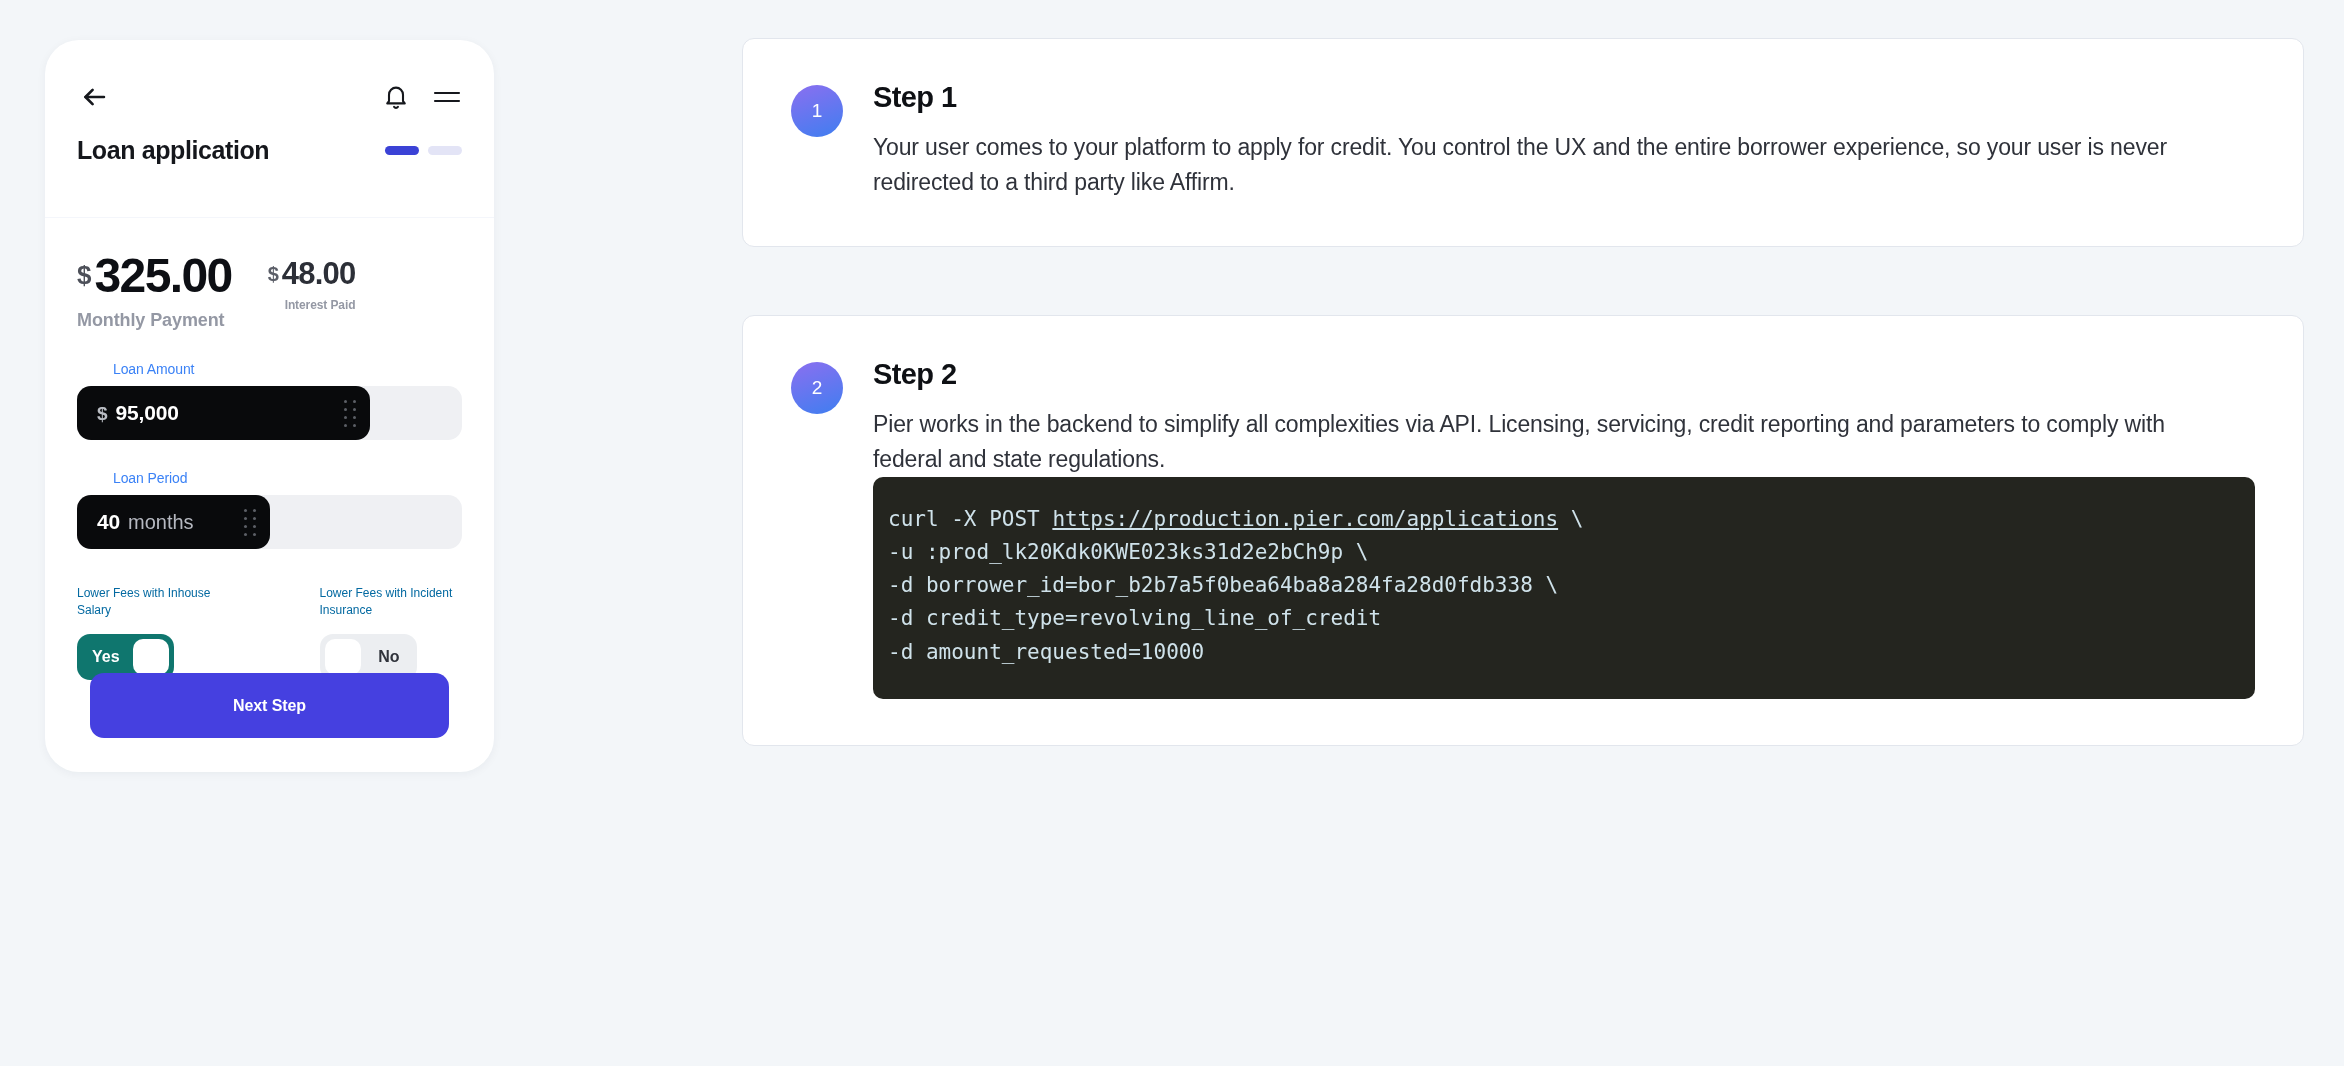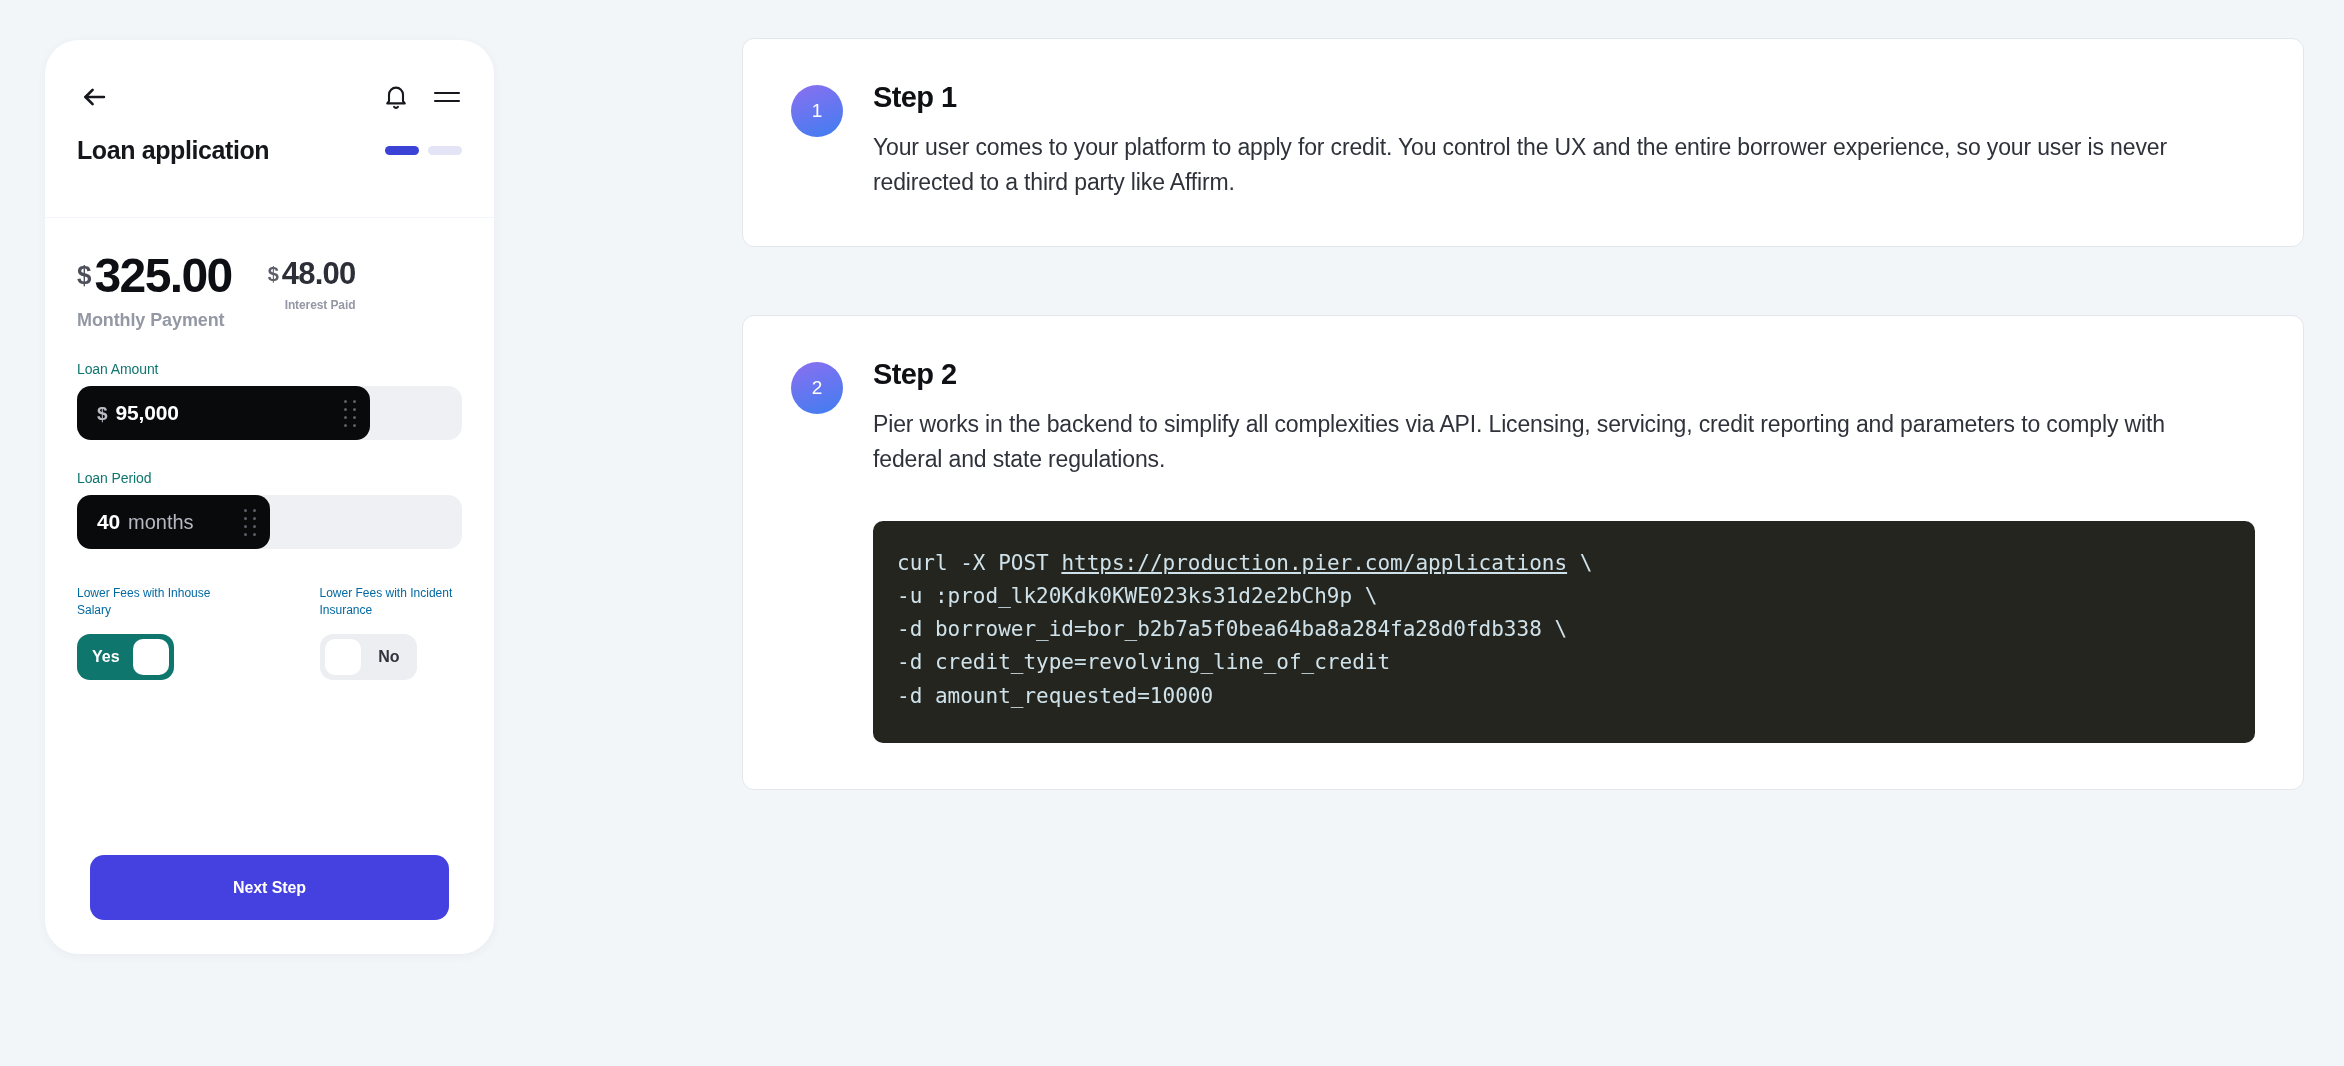--- a/index.html
+++ b/index.html
@@ -8,21 +8,21 @@
     background: #f3f6f9;
     font-family: "Liberation Sans", sans-serif;
     overflow: hidden;
   }
   .page { position: relative; width: 2344px; height: 1066px; }
 
   
   .phone {
     position: absolute;
     left: 45px; top: 40px;
-    width: 449px; height: 914px;
+    width: 449px; height: 732px;
     background: #ffffff;
     border-radius: 34px;
     box-shadow: 0 2px 10px rgba(20,30,60,.05);
     overflow: hidden;
   }
   .phone-statusbar { height: 22px; }
   .phone-topbar {
     display: flex; align-items: center; justify-content: space-between;
     padding: 18px 32px 0 32px;
   }
@@ -65,22 +65,22 @@
   .amount-sub {
     font-size: 18px; font-weight: 700; color: #9498a4;
     margin-top: 10px; letter-spacing: -0.1px;
   }
   .amount-block.secondary { margin-top: 6px; margin-left: 8px; }
   .amount-block.secondary .cur { font-size: 20px; color: #5b5e68; margin-top: 6px; }
   .amount-block.secondary .val { font-size: 31px; color: #2c2f37; letter-spacing: -0.8px; }
   .amount-block.secondary .amount-sub { font-size: 12px; text-align: right; margin-top: 9px; }
 
   .field-label {
-    font-size: 14px; color: #0f766e; font-weight: 500;
-    margin-top: 30px; margin-bottom: 9px; letter-spacing: -0.1px;
+    font-size: 14px; color: #3b82f6; font-weight: 500;
+    margin-top: 30px; margin-bottom: 9px; letter-spacing: -0.1px; margin-left: 36px;
   }
   .slider-track {
     position: relative;
     height: 54px; border-radius: 14px;
     background: #eff0f3;
   }
   .slider-fill {
     position: absolute; left: 0; top: 0; bottom: 0;
     background: #090a0c; border-radius: 14px;
     display: flex; align-items: center; justify-content: space-between;
@@ -143,24 +143,23 @@
   .card-body { flex: 1 1 auto; min-width: 0; }
   .card-title {
     font-size: 29px; font-weight: 700; color: #0e1014;
     letter-spacing: -0.6px; margin-bottom: 16px;
   }
   .card-text {
     font-size: 23px; color: #2f323a; line-height: 1.52;
     letter-spacing: -0.15px; max-width: 1320px;
   }
   .code-block {
-    margin-top: 44px;
     background: #24251f;
     border-radius: 10px;
-    padding: 26px 36px 30px 24px;
+    padding: 26px 36px 30px 15px;
     font-family: "DejaVu Sans Mono", monospace;
     font-size: 21px; line-height: 1.58;
     color: #cfe2ea;
     white-space: pre;
     overflow: hidden;
   }
   .code-url { text-decoration: underline; color: #cfe2ea; }
 </style>
 </head>
 <body>

